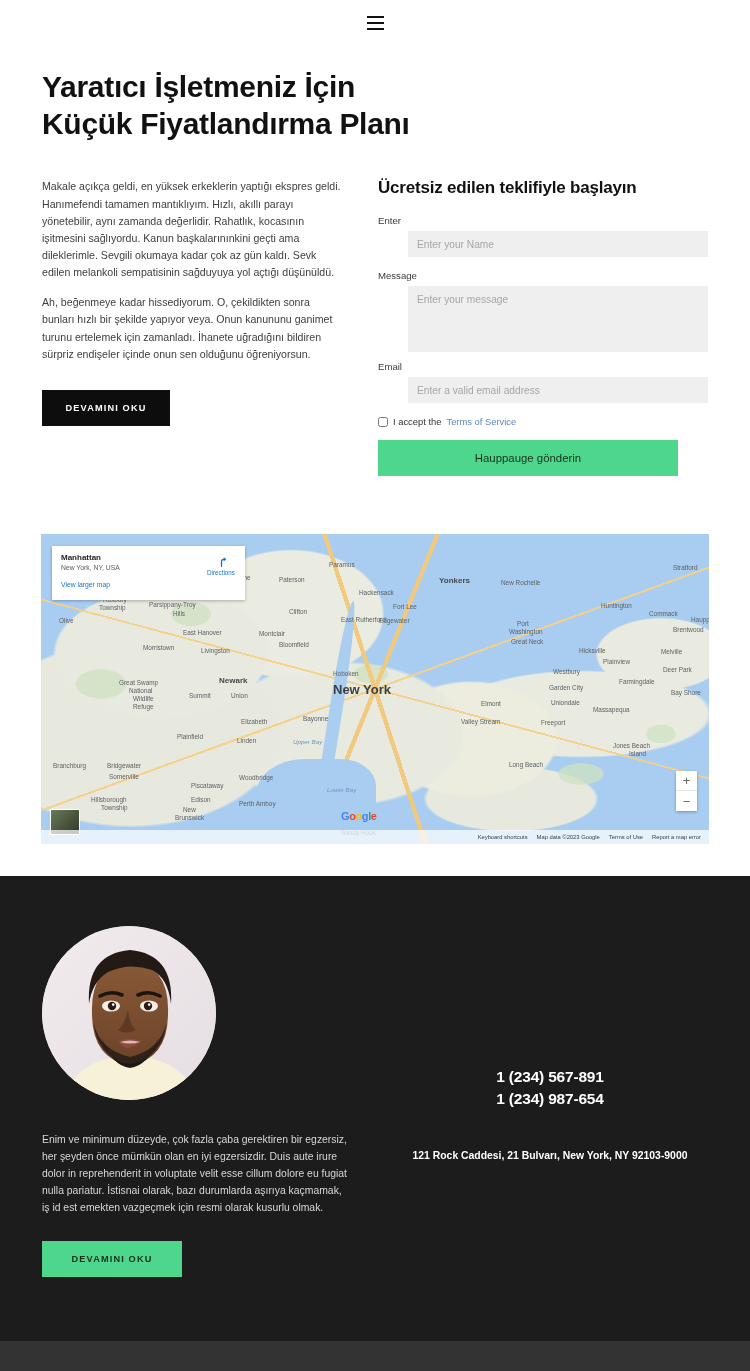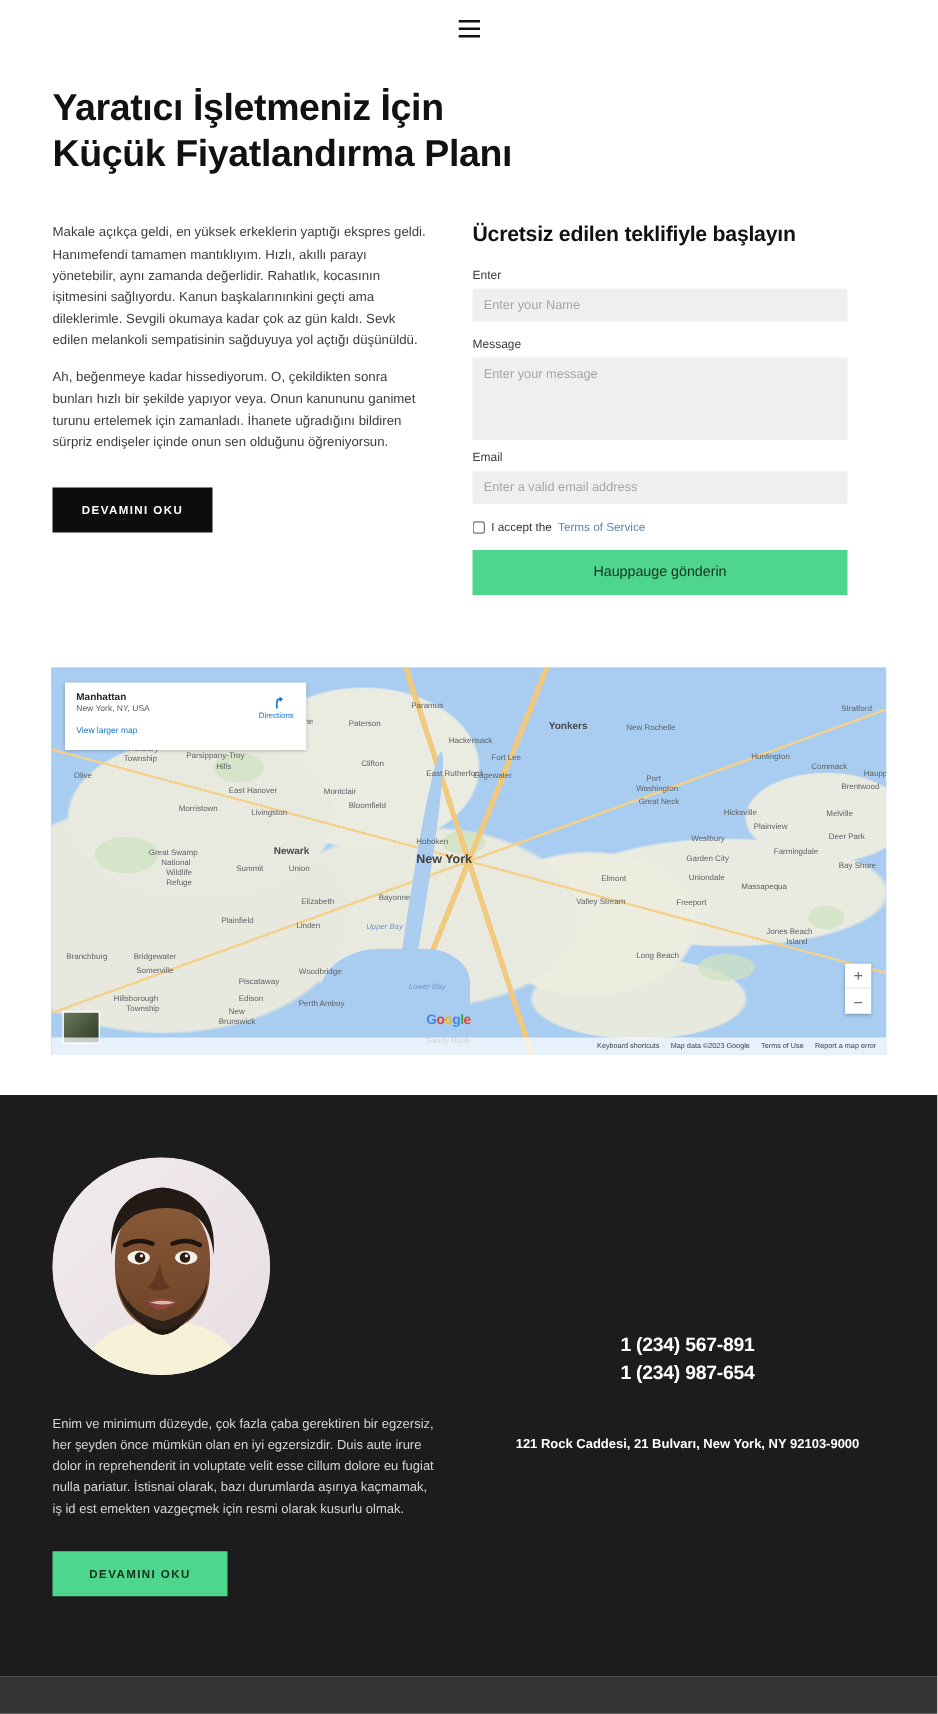--- a/index.html
+++ b/index.html
@@ -95,20 +95,21 @@
   .field-input, .field-textarea {
     width: 100%;
     background: #efefef;
     border: none;
     outline: none;
     font-family: "Liberation Sans", sans-serif;
     font-size: 10.2px;
     color: #444;
     padding: 8px 9px;
     display: block;
+    margin-left: 30px;
   }
   .field-input { height: 26px; }
   .field-textarea {
     height: 66px;
     resize: none;
     padding-top: 8px;
   }
   .field-input::placeholder, .field-textarea::placeholder { color: #a6a6a6; }
   .field-group { margin-bottom: 13px; }
   .field-group.msg { margin-bottom: 9px; }
@@ -193,21 +194,21 @@
     position: absolute; left: 215px; top: 225px; width: 120px; height: 90px;
     background: #a9cdf0; border-radius: 40% 30% 20% 60%;
   }
   .map-label {
     position: absolute;
     color: #5b5f64;
     font-family: "Liberation Sans", sans-serif;
     white-space: nowrap;
     pointer-events: none;
   }
-  .map-label.big { color: #3c4043; font-weight: 700; font-size: 10px; }
+  .map-label.big { color: #3c4043; font-weight: 700; font-size: 13px; }
   .map-label.med { color: #47494c; font-weight: 700; font-size: 8px; }
   .map-label.sm  { font-size: 6.4px; }
   .map-label.water { color: #6d97c4; font-size: 6.2px; font-style: italic; }
 
   .map-card {
     position: absolute;
     left: 11px; top: 12px;
     width: 193px; height: 54px;
     background: #ffffff;
     box-shadow: 0 1px 3px rgba(0,0,0,.28);

